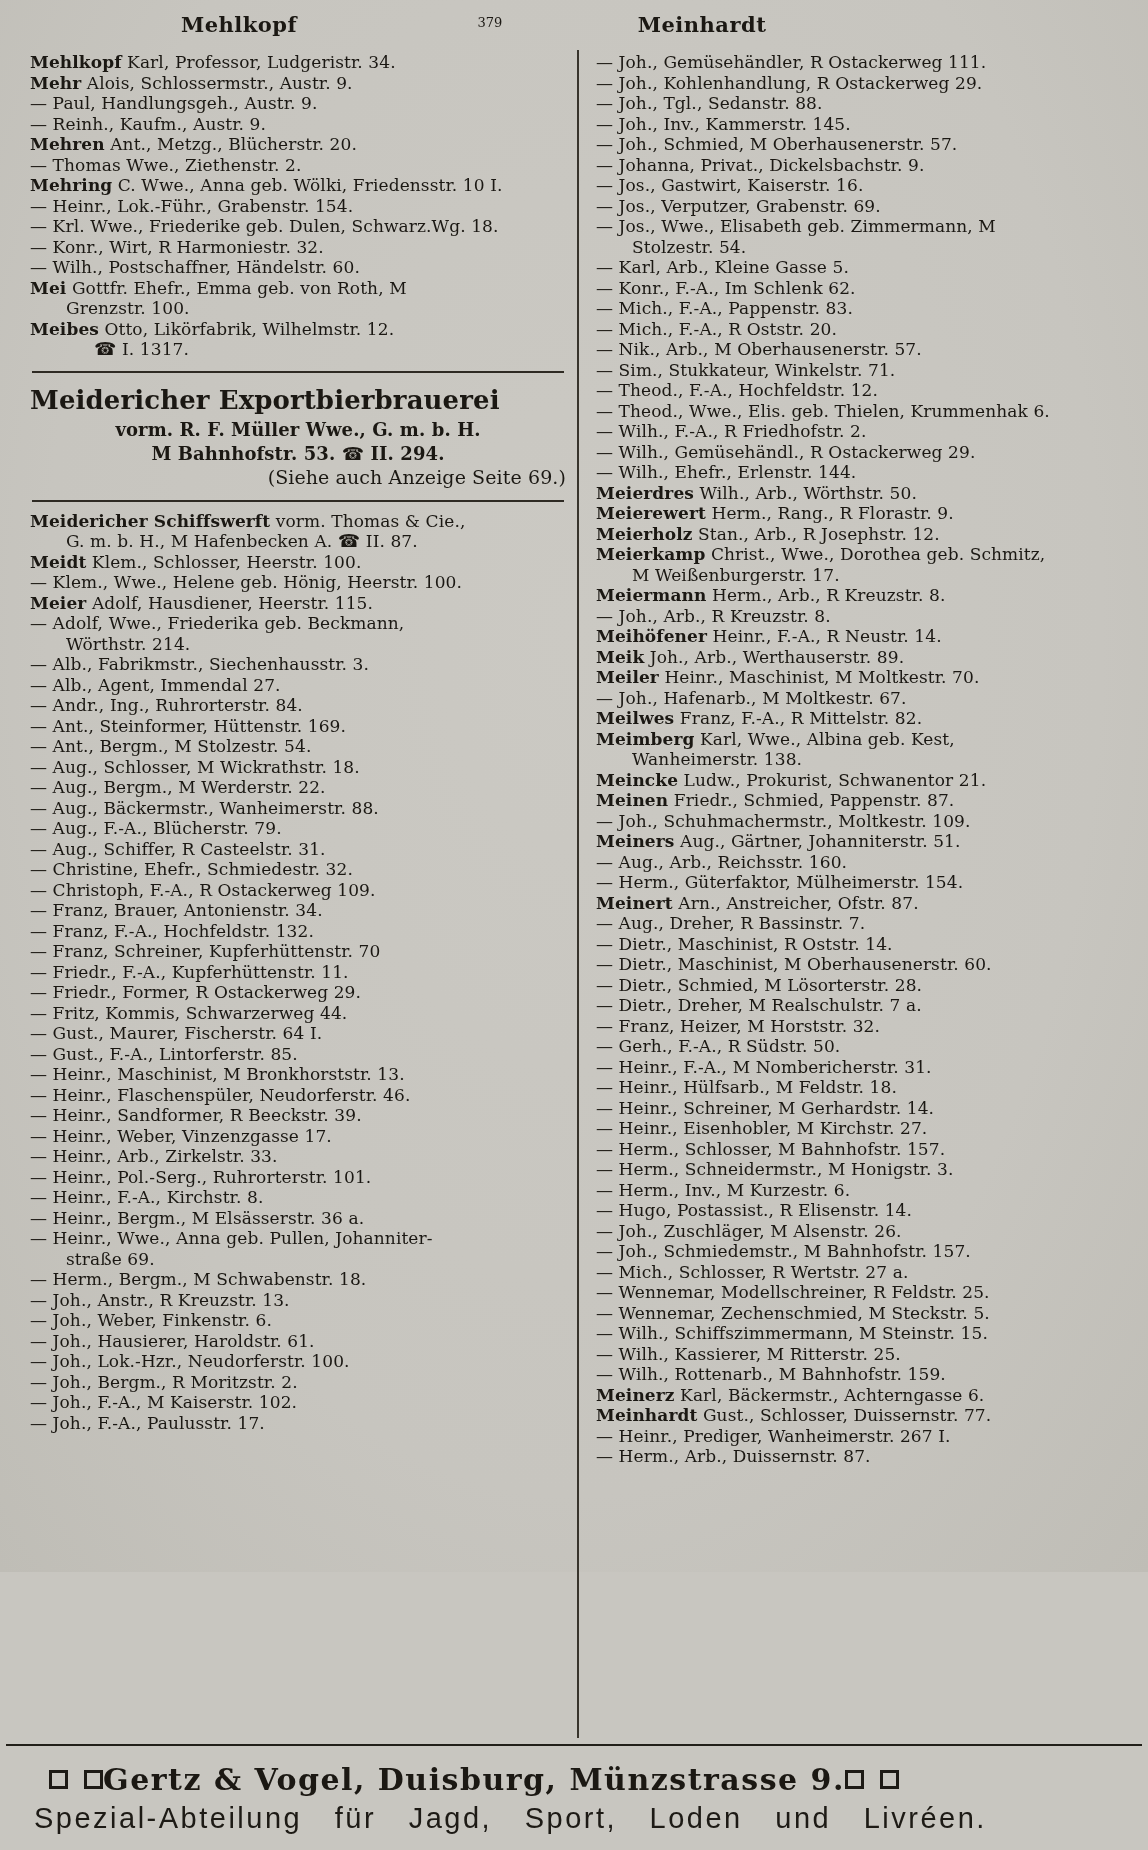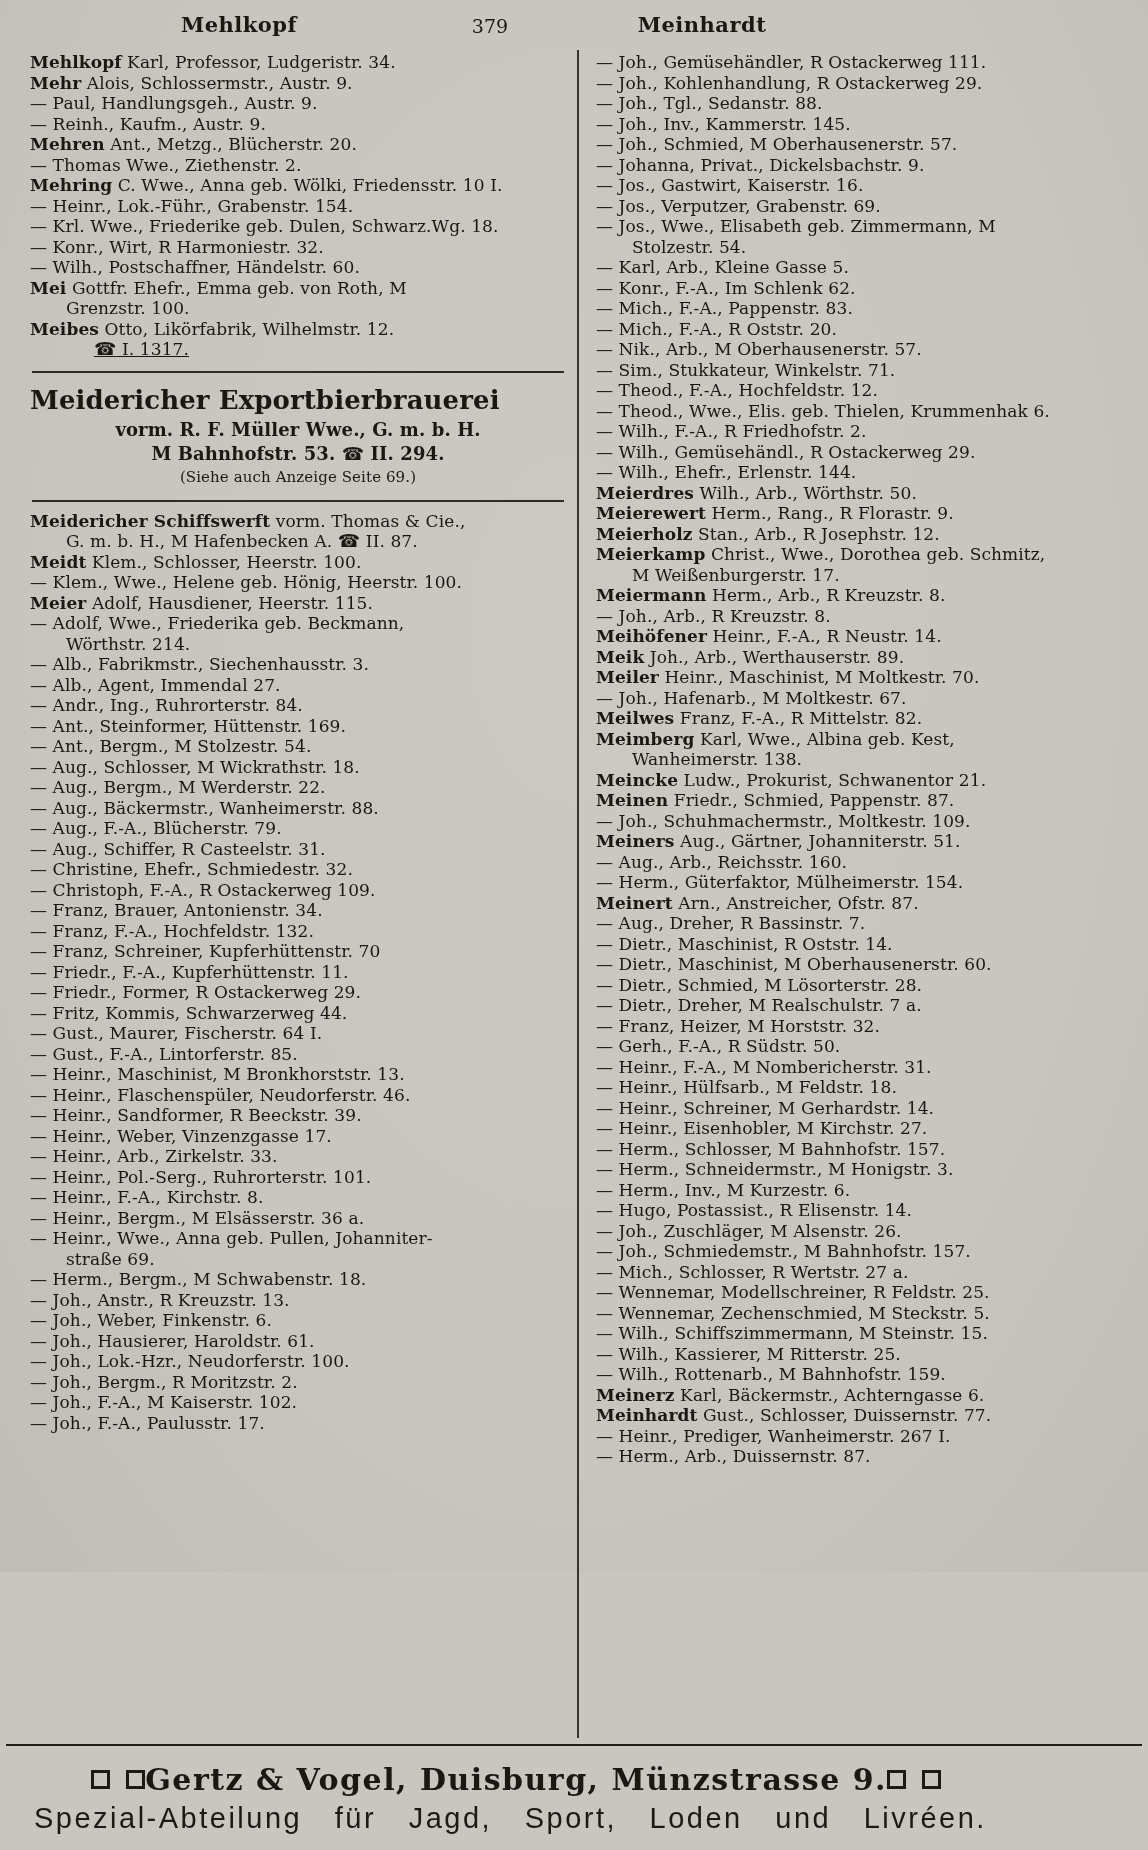--- a/index.html
+++ b/index.html
@@ -11,39 +11,39 @@
     overflow:hidden;
   }
   .page {
     position:relative; width:1148px; height:1572px;
     background: radial-gradient(ellipse at 50% 40%, #cbc9c3 0%, #c7c5bf 65%, #bfbdb6 100%);
   }
   
   .hw { position:absolute; top:12px; font-weight:bold; font-size:21px; letter-spacing:0.5px; }
   .hw-left  { left:148px; width:182px; text-align:center; }
   .hw-right { left:606px; width:192px; text-align:center; }
-  .pagenum  { position:absolute; top:15px; left:452px; width:76px; text-align:center; font-size:19px; }
+  .pagenum  { position:absolute; top:15px; left:452px; width:76px; text-align:center; font-size:13px; }
   
   .divider { position:absolute; left:577px; top:50px; width:2px; height:1688px; background:#38342c; }
   .col { position:absolute; top:52px; }
   .col-left  { left:30px;  width:536px; }
   .col-right { left:596px; width:528px; }
   .entry { white-space:nowrap; height:20.5px; line-height:20.5px; font-size:17px; letter-spacing:0.1px; }
   .ind1 { padding-left:36px; }
-  .ind2 { padding-left:64px;text-decoration:underline; }
+  .ind2 { padding-left:64px; }
   .bold { font-weight:bold; }
   .phone { font-size:18px; }
   .hrule { border-top:2px solid #2e2a23; height:0; margin:11px 2px 9px 2px; }
   .brew-head { font-size:26px; font-weight:bold; height:36px; line-height:36px; }
   .brew-sub  { text-align:center; font-size:18px; height:24px; line-height:24px; }
-  .brew-note { text-align:center; font-size:15px; height:23px; line-height:23px; }
+  .brew-note { text-align:right; font-size:19px; height:23px; line-height:23px; }
   
   .ad-rule { position:absolute; left:6px; top:1744px; width:1136px; border-top:2.5px solid #221f19; }
-  .ad-line1 { position:absolute; top:1758px; left:25px; width:916px; height:42px;
-              display:flex; align-items:center; justify-content:flex-end; }
+  .ad-line1 { position:absolute; top:1758px; left:16px; width:916px; height:42px;
+              display:flex; align-items:center; justify-content:center; }
   .ad-text1 { font-weight:bold; font-size:30px; letter-spacing:1.5px; }
   .sqpair { display:flex; gap:16px; }
   .sq { width:13px; height:13px; border:3px solid #1d1a15; }
   .ad-line2 { position:absolute; top:1802px; left:34px; width:1090px; white-space:nowrap;
               font-family:"Liberation Sans","DejaVu Sans",sans-serif;
               font-size:29px; letter-spacing:2.5px; word-spacing:22px; color:#1d1a15; }
 </style>
 </head>
 <body>
 

